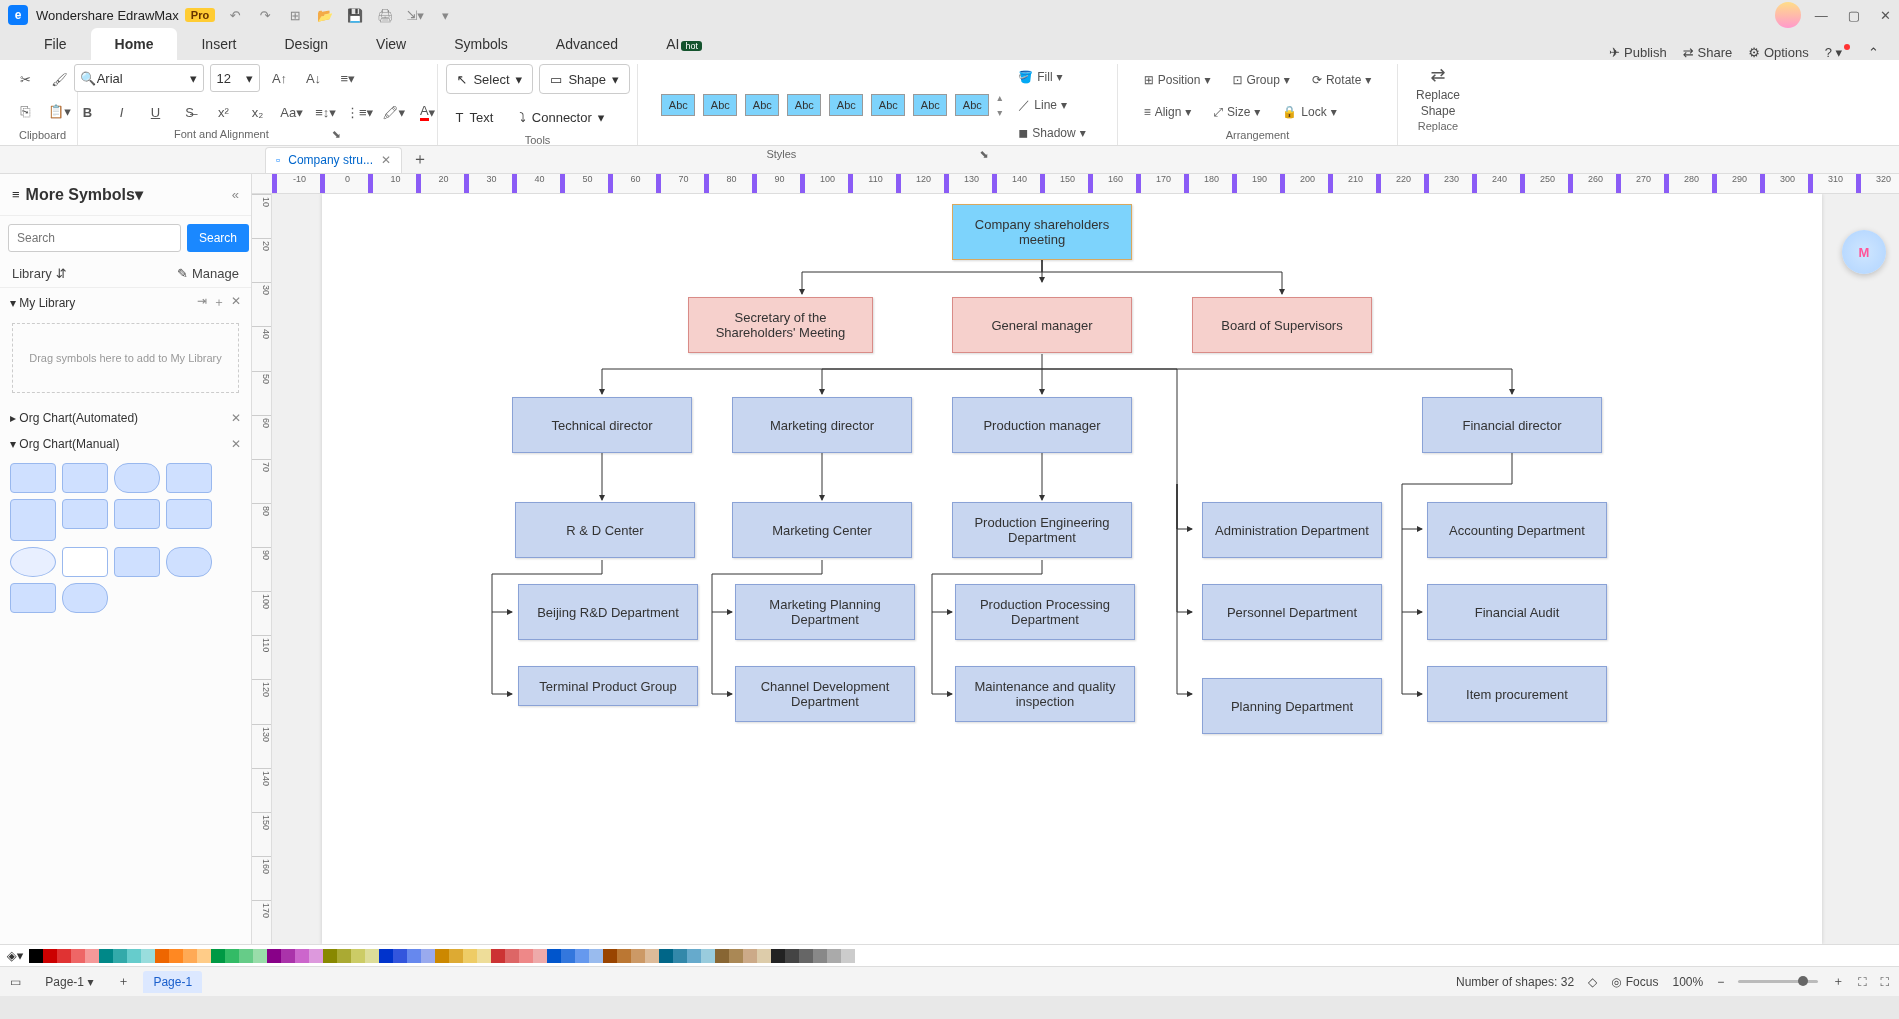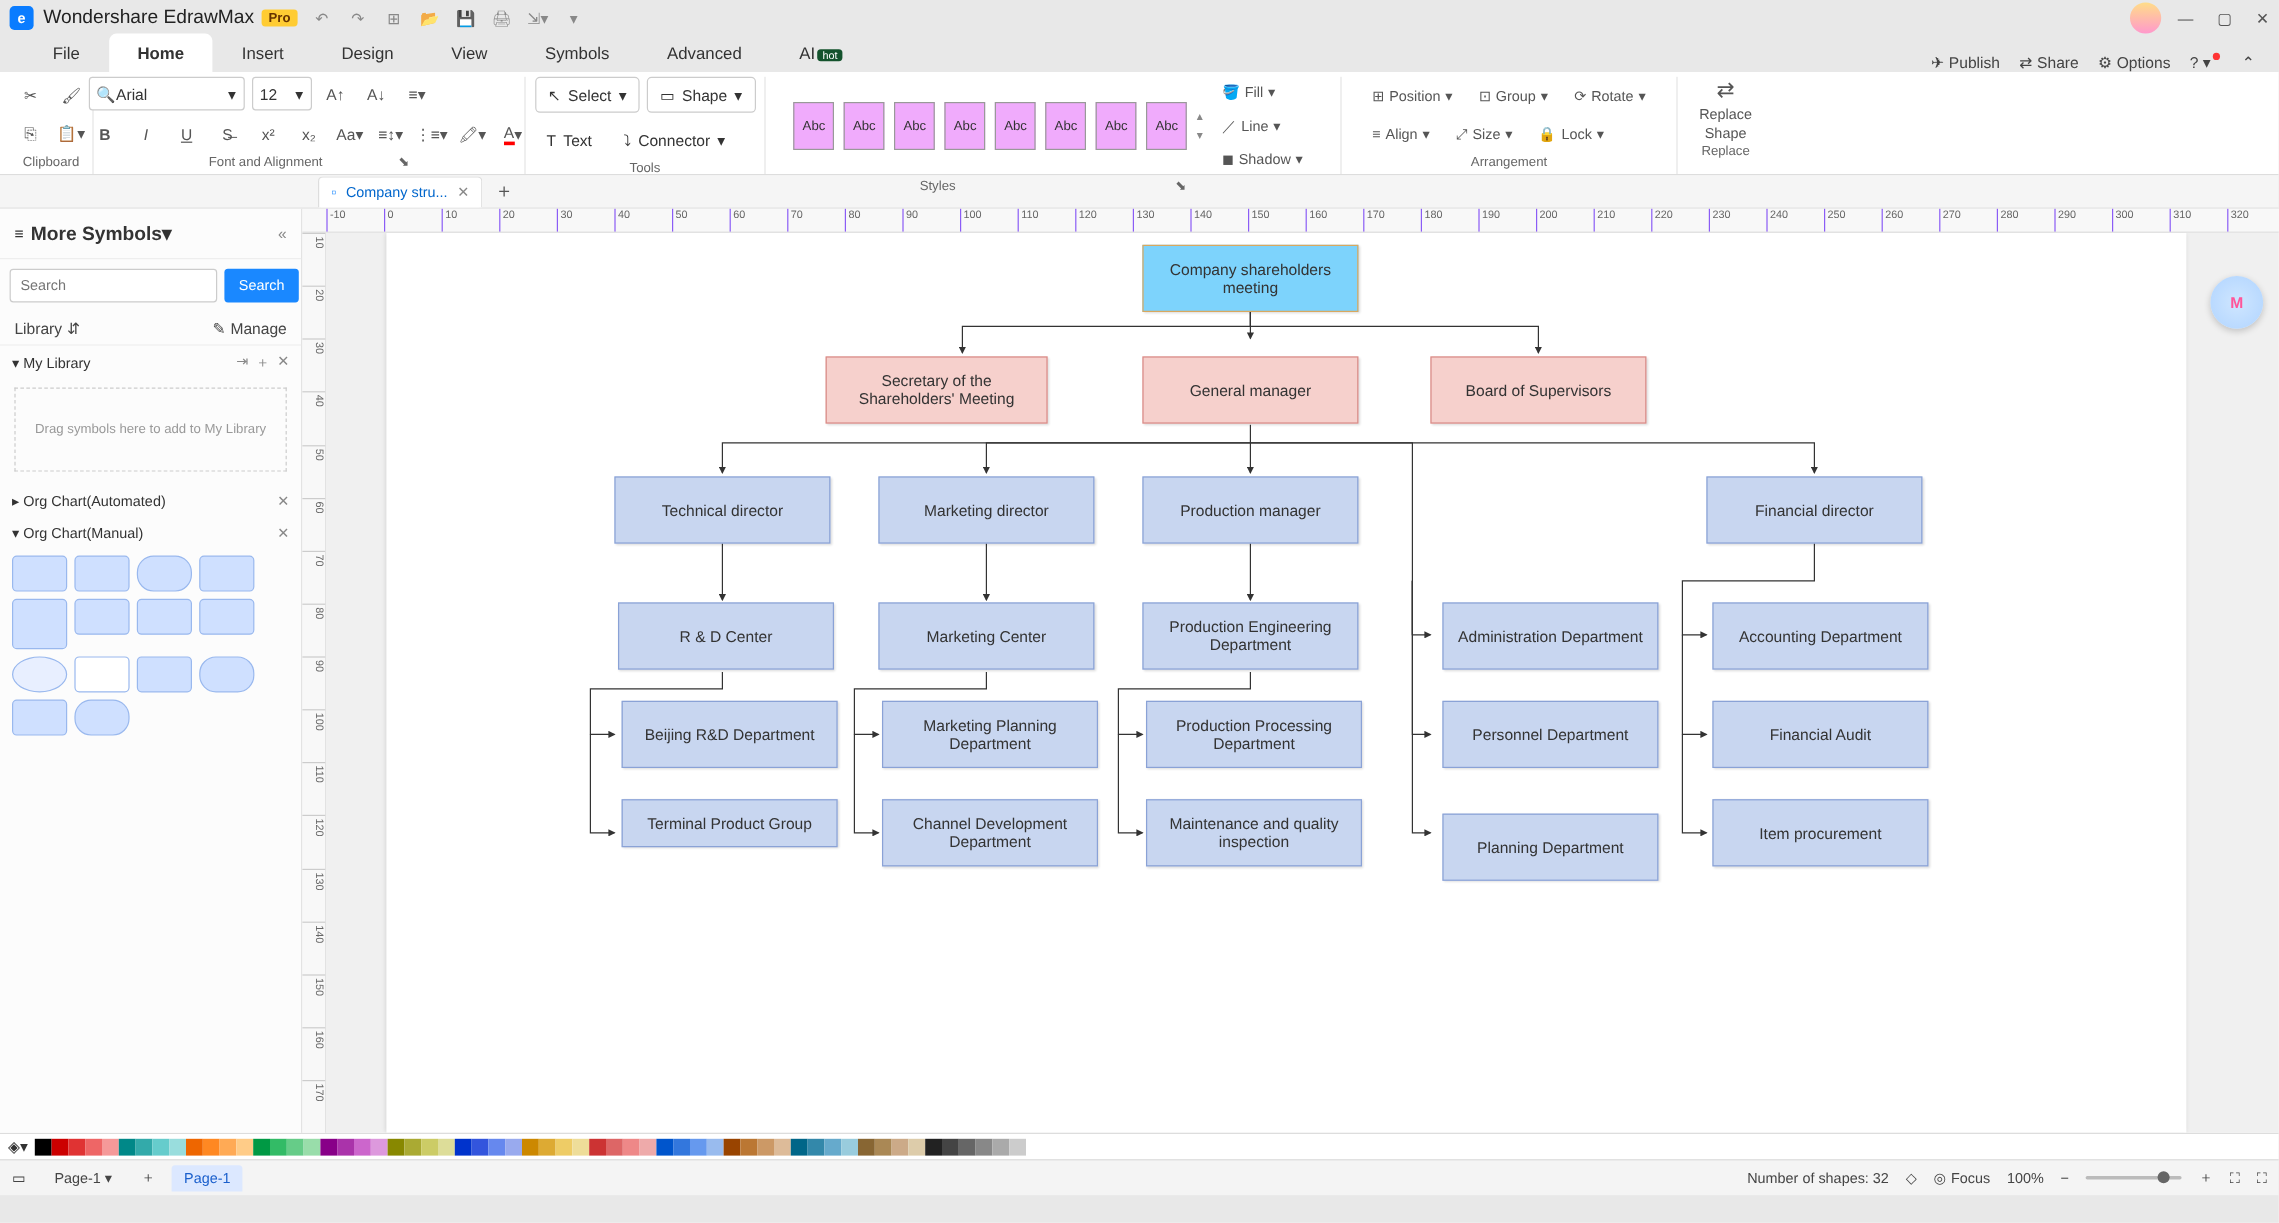--- a/index.html
+++ b/index.html
@@ -1,21 +1,21 @@
 <!DOCTYPE html>
 <html><head>
 <meta charset="utf-8">
 <style>
 * { margin: 0; padding: 0; box-sizing: border-box; font-family: Arial, sans-serif; }
 body { background: #e8e8e8; width: 1899px; height: 1019px; overflow: hidden; font-size: 13px; color: #333; }
 
 
 .title-bar { height: 30px; background: #e8e8e8; display: flex; align-items: center; padding: 0 8px; }
 .app-logo { width: 20px; height: 20px; background: #0a7cff; border-radius: 4px; display: flex; align-items: center; justify-content: center; color: #fff; font-weight: bold; font-size: 12px; margin-right: 8px; }
-.app-title { font-size: 16px; color: #222; }
+.app-title { font-size: 13px; color: #222; }
 .pro-badge { background: #ffcc33; color: #663300; font-size: 11px; padding: 1px 6px; border-radius: 3px; margin-left: 6px; font-weight: bold; }
 .title-icons { margin-left: 12px; display: flex; gap: 14px; color: #888; }
 .title-icon { width: 16px; height: 16px; display: flex; align-items: center; justify-content: center; cursor: pointer; }
 .title-spacer { flex: 1; }
 .window-controls { display: flex; gap: 20px; color: #555; }
 
 
 .menu-bar { height: 30px; display: flex; align-items: flex-end; padding-left: 20px; gap: 0; background: #e8e8e8; }
 .menu-item { padding: 8px 24px; font-size: 14px; color: #333; cursor: pointer; }
 .menu-item.active { background: #fff; border-radius: 6px 6px 0 0; font-weight: bold; }
@@ -29,21 +29,21 @@
 .ribbon-group { display: flex; flex-direction: column; align-items: center; padding: 0 8px; border-right: 1px solid #e5e5e5; }
 .ribbon-group:last-child { border-right: none; }
 .ribbon-group-content { flex: 1; display: flex; align-items: center; gap: 6px; flex-wrap: wrap; }
 .ribbon-group-label { font-size: 11px; color: #666; padding: 2px 0 4px 0; }
 .ribbon-col { display: flex; flex-direction: column; gap: 4px; }
 .ribbon-row { display: flex; gap: 6px; align-items: center; }
 .ribbon-btn { width: 28px; height: 28px; display: flex; align-items: center; justify-content: center; color: #555; cursor: pointer; border-radius: 3px; }
 .font-select { width: 130px; height: 28px; border: 1px solid #ccc; border-radius: 3px; padding: 0 6px; display: flex; align-items: center; font-size: 13px; background: #fff; }
 .size-select { width: 50px; height: 28px; border: 1px solid #ccc; border-radius: 3px; padding: 0 6px; display: flex; align-items: center; font-size: 13px; background: #fff; }
 .tool-btn { height: 30px; padding: 0 10px; border: 1px solid #ccc; border-radius: 4px; display: flex; align-items: center; gap: 6px; font-size: 13px; background: #fff; cursor: pointer; }
-.style-abc { width: 34px; height: 40px; border: 1px solid #999; background: #f0abfc; display: flex; align-items: center; justify-content: center; font-size: 11px; cursor: pointer; }
+.style-abc { width: 34px; height: 22px; border: 1px solid #999; background: #7dd3fc; display: flex; align-items: center; justify-content: center; font-size: 11px; cursor: pointer; }
 .arrange-btn { height: 26px; padding: 0 8px; display: flex; align-items: center; gap: 4px; font-size: 12px; color: #555; cursor: pointer; }
 .replace-btn { display: flex; flex-direction: column; align-items: center; justify-content: center; gap: 2px; padding: 0 8px; color: #555; font-size: 12px; cursor: pointer; }
 
 
 .tabs-bar { height: 28px; background: #f5f5f5; display: flex; align-items: center; padding-left: 265px; border-bottom: 1px solid #ddd; }
 .doc-tab { height: 26px; background: #fff; border: 1px solid #ddd; border-bottom: none; padding: 0 10px; display: flex; align-items: center; gap: 8px; font-size: 12px; border-radius: 4px 4px 0 0; max-width: 160px; }
 .doc-tab-label { white-space: nowrap; overflow: hidden; text-overflow: ellipsis; color: #0066cc; }
 .tab-close { color: #888; cursor: pointer; }
 .tab-add { margin-left: 10px; color: #555; cursor: pointer; font-size: 16px; }
 
@@ -64,21 +64,21 @@
 .lib-section .sec-icons { display: flex; gap: 6px; color: #888; }
 .lib-drop { margin: 6px 12px 12px 12px; height: 70px; border: 1px dashed #ccc; display: flex; align-items: center; justify-content: center; text-align: center; font-size: 11px; color: #999; padding: 8px; }
 .sym-grid { display: flex; flex-wrap: wrap; gap: 6px; padding: 6px 10px; }
 .sym { width: 46px; height: 30px; background: #cfe0ff; border: 1px solid #99b8ee; border-radius: 4px; }
 .sym.round { border-radius: 14px; }
 .sym.oval { border-radius: 50%; background: #e8efff; }
 
 
 .canvas-wrap { flex: 1; display: flex; flex-direction: column; position: relative; }
 .ruler-h { height: 20px; background: #f8f8f8; border-bottom: 1px solid #ddd; display: flex; font-size: 9px; color: #666; padding-left: 20px; }
-.ruler-h div { width: 48px; text-align: left; border-left: 1px solid #8b5cf6; padding-left: 2px; }
+.ruler-h div { width: 48px; text-align: center; border-left: 5px solid #8b5cf6; padding-left: 2px; }
 .ruler-v { width: 20px; background: #f8f8f8; border-right: 1px solid #ddd; position: absolute; top: 20px; bottom: 0; left: 0; display: flex; flex-direction: column; font-size: 9px; color: #666; }
 .ruler-v div { height: 48px; border-top: 1px solid #ccc; padding-top: 2px; writing-mode: vertical-rl; }
 .canvas { position: absolute; left: 20px; top: 20px; right: 0; bottom: 0; background: #f0f0f0; overflow: hidden; }
 .page { position: absolute; left: 50px; top: 0; width: 1500px; height: 100%; background: #fff; box-shadow: 0 0 4px rgba(0,0,0,0.15); }
 
 
 .node { position: absolute; display: flex; align-items: center; justify-content: center; text-align: center; font-size: 13px; padding: 4px 8px; box-shadow: 1px 1px 2px rgba(0,0,0,0.15); }
 .node.l1 { background: #7dd3fc; border: 1px solid #d9a85e; }
 .node.l2 { background: #f6d0cc; border: 1px solid #d98b87; }
 .node.l3 { background: #c8d6f0; border: 1px solid #8aa2d6; }

